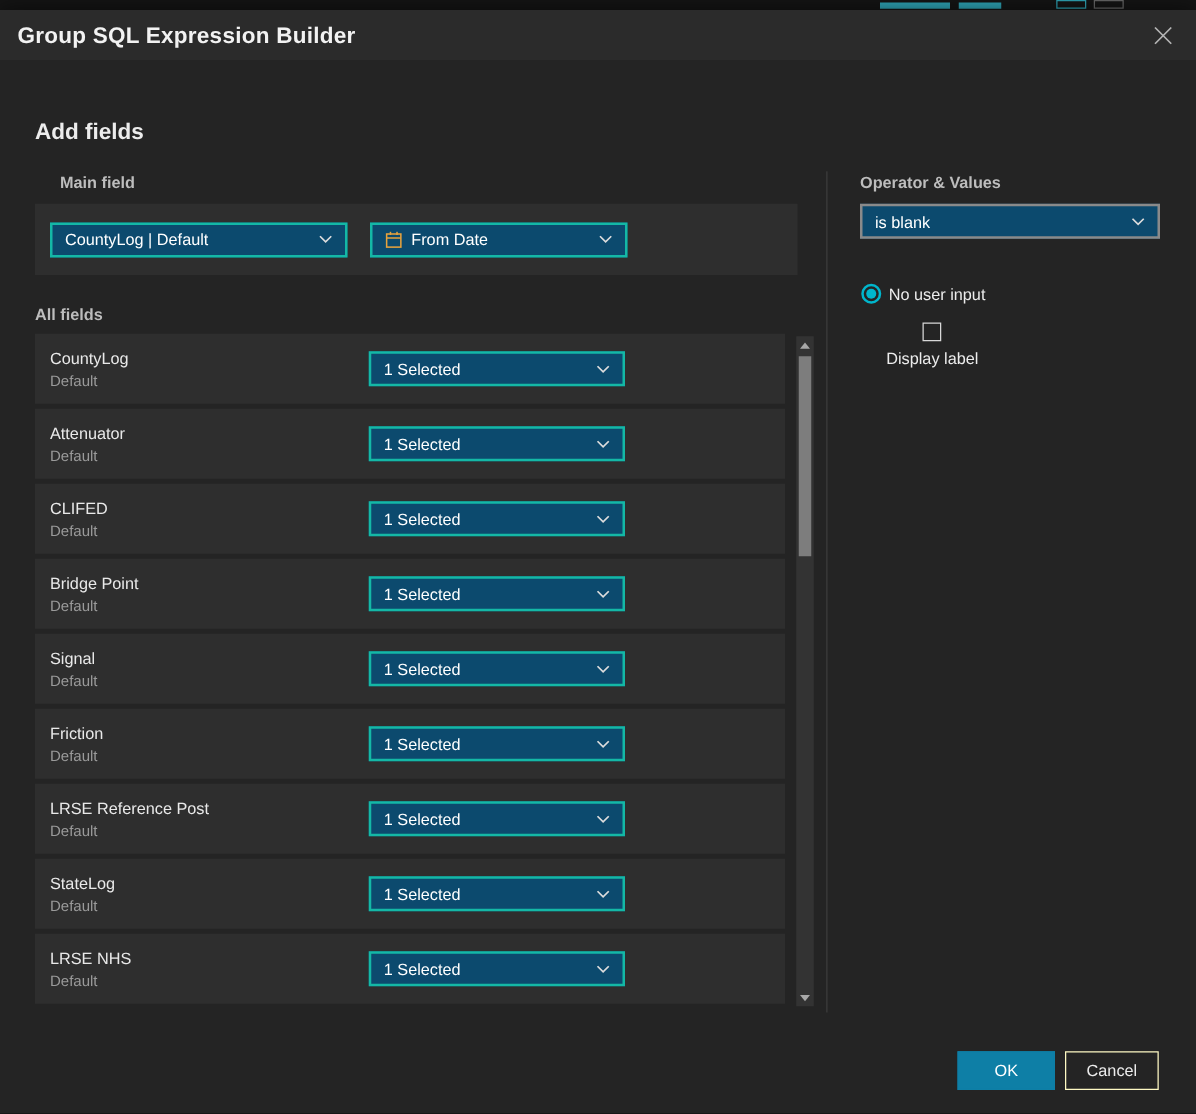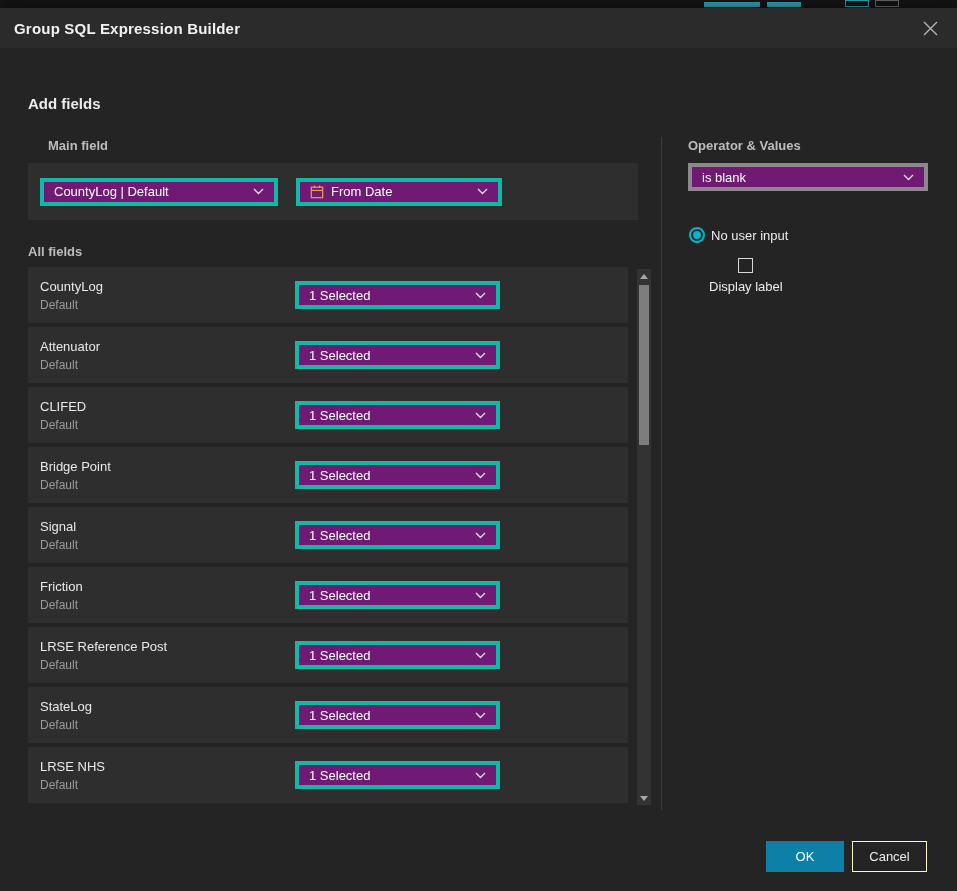--- a/index.html
+++ b/index.html
@@ -30,51 +30,51 @@
     box-shadow: 0 0 18px rgba(0,0,0,.6);
   }
 
   .dialog-header {
     position: absolute; left: 0; top: 0;
     width: 100%; height: 40px;
     background: #2b2b2b;
     display: flex; align-items: center;
     padding: 0 14px;
   }
-  .dialog-title { font-size: 15px; font-weight: 700; color: #f2f2f2; letter-spacing: .2px; }
+  .dialog-title { font-size: 18px; font-weight: 700; color: #f2f2f2; letter-spacing: .2px; }
   .close-btn {
     margin-left: auto;
     width: 26px; height: 26px;
     background: transparent; border: none;
     display: flex; align-items: center; justify-content: center;
     cursor: pointer;
   }
 
   .add-fields-heading {
     position: absolute; left: 28px; top: 87px;
-    font-size: 15px; font-weight: 700; color: #ececec;
+    font-size: 18px; font-weight: 700; color: #ececec;
   }
 
   .section-label { position: absolute; font-size: 13px; font-weight: 700; color: #bdbdbd; }
   .main-field-label { left: 28px; top: 130px; padding-left: 20px; }
   .all-fields-label { left: 28px; top: 236px; }
   .op-heading      { left: 688px; top: 130px; }
 
   .main-field-panel {
     position: absolute; left: 28px; top: 155px;
     width: 610px; height: 57px;
     background: #2e2e2e;
     display: flex; align-items: center;
     padding: 0 12px; gap: 18px;
   }
 
   .dropdown {
     height: 28px;
-    background: #701a75;
-    border: 4px solid #14b8a6;
+    background: #0c4a6e;
+    border: 2px solid #14b8a6;
     color: #ffffff;
     font-size: 13px;
     font-family: "Liberation Sans", sans-serif;
     display: flex; align-items: center;
     padding: 0 10px;
     cursor: pointer;
     text-align: left;
   }
   .dropdown .dd-text { flex: 0 1 auto; white-space: nowrap; overflow: hidden; }
   .dropdown .chev { margin-left: auto; display: flex; align-items: center; padding-left: 8px; }

